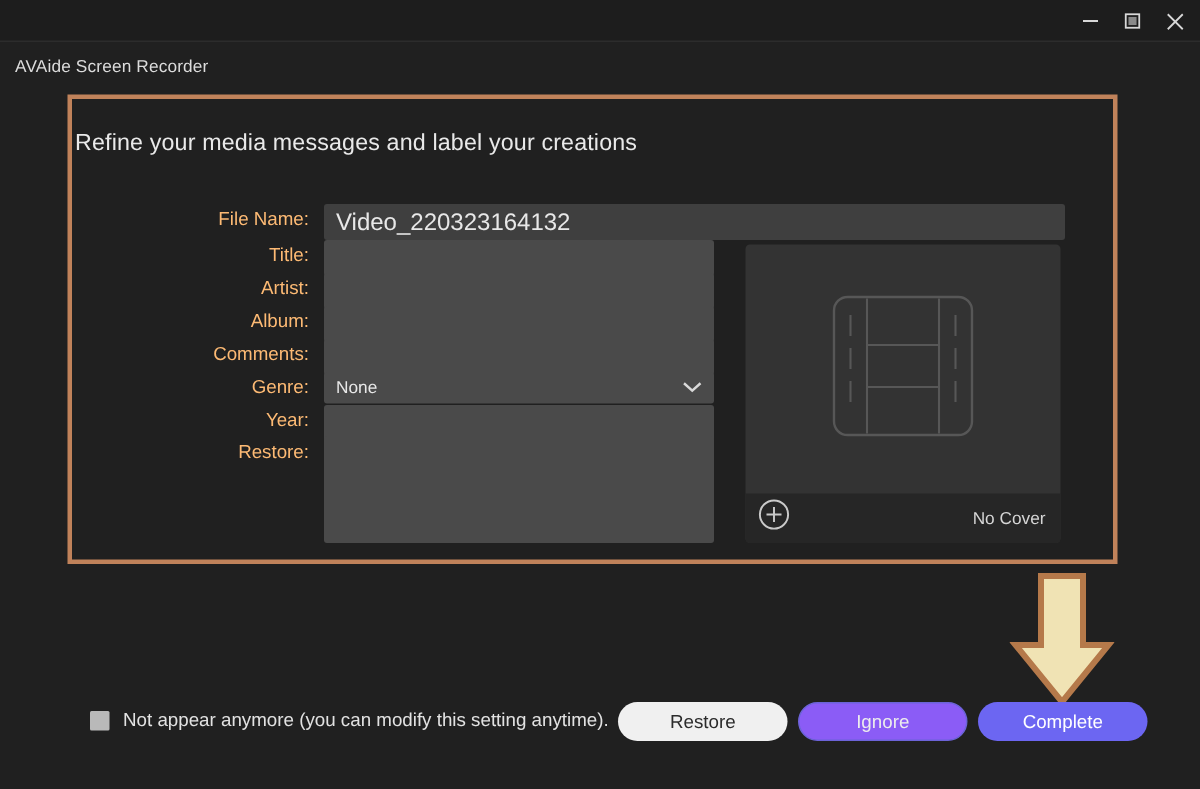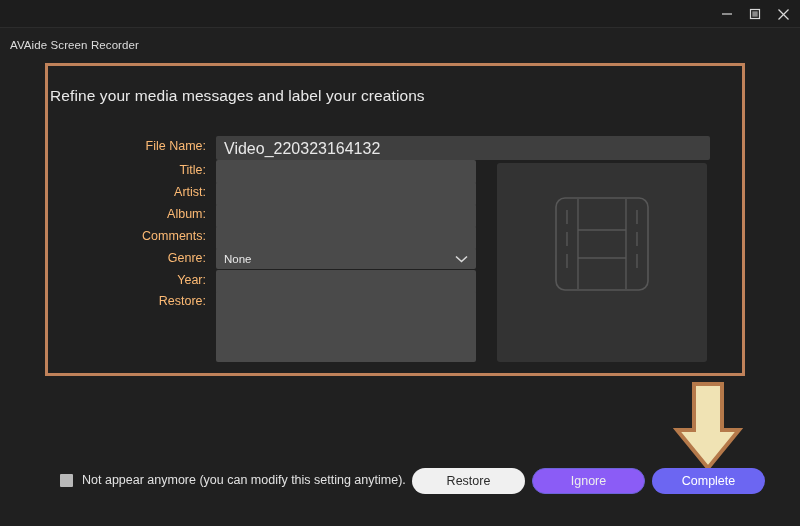--- a/index.html
+++ b/index.html
@@ -208,20 +208,30 @@
           <line x1="15" y1="16" x2="15" y2="30"></line>
           <line x1="15" y1="38" x2="15" y2="52"></line>
           <line x1="15" y1="60" x2="15" y2="74"></line>
           <line x1="85" y1="16" x2="85" y2="30"></line>
           <line x1="85" y1="38" x2="85" y2="52"></line>
           <line x1="85" y1="60" x2="85" y2="74"></line>
         </g>
       </svg>
     </span>
   </div>
+  <div id="cover-footer">
+    <span>
+      <svg width="22" height="22" viewBox="0 0 22 22">
+        <circle cx="11" cy="11" r="9.4" fill="none" stroke="#c9c9c9" stroke-width="1.3"></circle>
+        <line x1="11" y1="6" x2="11" y2="16" stroke="#c9c9c9" stroke-width="1.3"></line>
+        <line x1="6" y1="11" x2="16" y2="11" stroke="#c9c9c9" stroke-width="1.3"></line>
+      </svg>
+    </span>
+    <span id="no-cover-label">No Cover</span>
+  </div>
 </div>
 
 <div id="arrow-annotation">
   <svg width="70" height="88" viewBox="0 0 70 88">
     <polygon points="21,2 49,2 49,48 66,48 35,86 4,48 21,48" fill="#f0e3b4" stroke="#b5794a" stroke-width="4" stroke-linejoin="miter"></polygon>
   </svg>
 </div>
 
 <div id="checkbox-row">
   <div id="not-appear-checkbox"></div>

